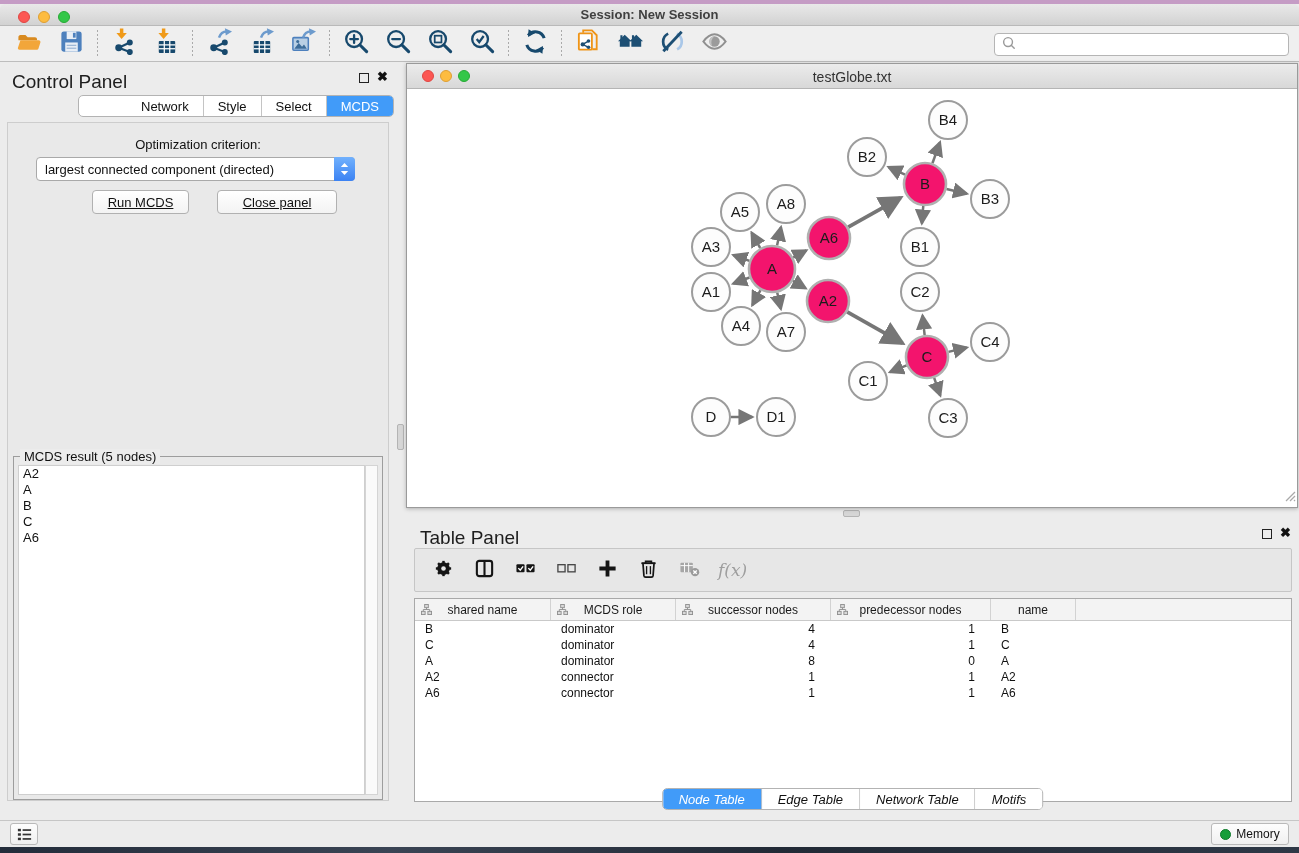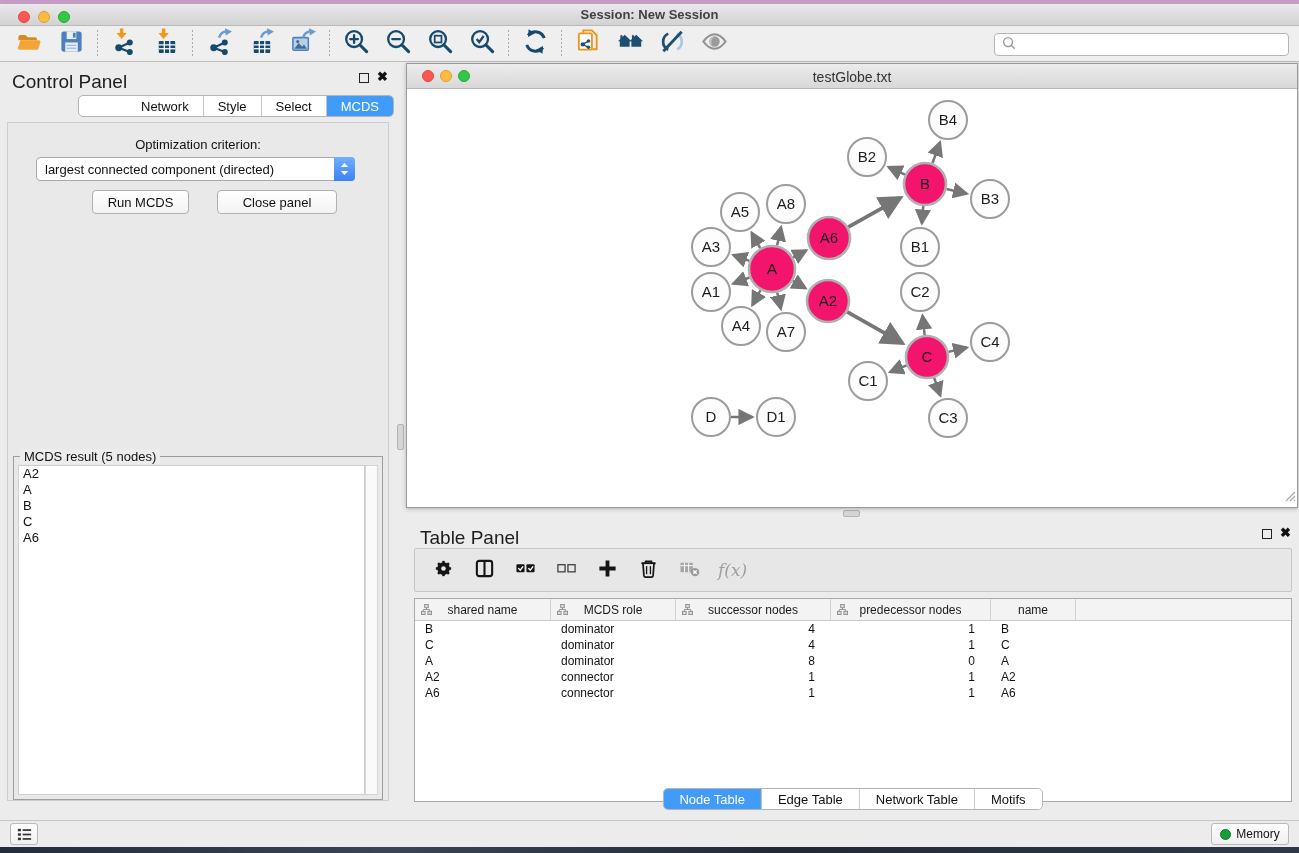--- a/index.html
+++ b/index.html
@@ -41,21 +41,21 @@
   .seg .seg-item:last-child{border-right:none;}
   .seg .seg-item.active{background:#419bf9;color:#fff;}
   .cp-tabs{position:absolute;left:78px;top:33px;padding-left:48px;}
   .cp-body{position:absolute;left:7px;top:60px;width:382px;height:679px;border:1px solid #cdcdcd;background:#e9e9e9;}
   .opt-label{position:absolute;left:0;width:100%;top:75px;text-align:center;font-size:13px;color:#111;}
   .combo{position:absolute;left:36px;top:95px;width:319px;height:24px;background:#fff;border:1px solid #a9a9a9;border-radius:4px;display:flex;align-items:center;}
   .combo .combo-text{flex:1;font-size:13px;color:#111;padding-left:8px;white-space:nowrap;overflow:hidden;}
   .combo .stepper{width:21px;height:24px;margin-right:-1px;border-radius:0 4px 4px 0;
     background:linear-gradient(#71b1fd,#3b82f3);display:flex;flex-direction:column;align-items:center;justify-content:center;gap:2px;}
   .push-btn{position:absolute;height:24px;background:linear-gradient(#ffffff,#f3f3f3);border:1px solid #b1b1b1;border-radius:4px;
-    font-size:13px;color:#111;display:flex;align-items:center;justify-content:center;}
+    font-size:13px;color:#111;display:flex;align-items:center;justify-content:center;text-decoration:underline;}
   .groupbox{position:absolute;left:13px;top:394px;width:370px;height:344px;border:1px solid #9d9d9d;}
   .groupbox .gb-title{position:absolute;left:6px;top:-8px;background:#ececec;padding:0 4px;font-size:13px;color:#111;}
   .gb-list{position:absolute;left:4px;top:8px;right:17px;bottom:4px;background:#fff;border:1px solid #cfcfcf;overflow:hidden;}
   .gb-scroll{position:absolute;right:4px;top:8px;width:13px;bottom:4px;background:#fafafa;border:1px solid #d4d4d4;}
   .gb-item{font-size:13px;color:#111;line-height:16px;padding-left:4px;}
   
   .net-window{position:absolute;left:406px;top:63px;width:892px;height:445px;background:#fff;
     border:1px solid #9a9a9a;box-shadow:0 1px 4px rgba(0,0,0,.25);}
   .net-titlebar{position:absolute;left:0;top:0;width:100%;height:25px;background:linear-gradient(#ececec,#d8d8d8);border-bottom:1px solid #b5b5b5;}
   .net-titlebar .title{position:absolute;left:0;right:0;top:5px;text-align:center;font-size:14px;color:#333;}
@@ -72,21 +72,21 @@
   .fx{font-family:"DejaVu Serif",serif;font-style:italic;font-size:17px;color:#9e9e9e;}
   .ntable{position:absolute;left:8px;top:80px;width:878px;height:204px;background:#fff;border:1px solid #a9a9a9;overflow:hidden;}
   .thead{display:flex;height:22px;background:#f3f3f3;border-bottom:1px solid #c9c9c9;}
   .th{display:flex;align-items:center;justify-content:center;gap:5px;font-size:12px;color:#1a1a1a;
     border-right:1px solid #d2d2d2;position:relative;}
   .th .th-icon{position:absolute;left:6px;top:5px;}
   .trow{display:flex;height:16px;align-items:center;}
   .td{font-size:12px;color:#111;white-space:nowrap;overflow:hidden;}
   .td.left{padding-left:10px;text-align:left;}
   .td.right{padding-right:16px;text-align:right;}
-  .tp-tabs{position:absolute;left:50%;transform:translateX(-50%);top:270px;}
+  .tp-tabs{position:absolute;left:50%;transform:translateX(-50%);top:270px;font-style:italic;}
   .tp-tabs .seg-item{padding:0 16px;}
   
   .statusbar{position:absolute;left:0;top:820px;width:100%;height:27px;background:#ececec;border-top:1px solid #c6c6c6;}
   .sb-btn{position:absolute;top:2px;height:22px;background:linear-gradient(#fdfdfd,#f0f0f0);border:1px solid #b9b9b9;border-radius:3px;
     display:flex;align-items:center;justify-content:center;}
   .sb-left{left:10px;width:28px;}
   .sb-mem{right:10px;width:78px;gap:5px;font-size:12px;color:#111;}
   .mem-dot{width:11px;height:11px;border-radius:50%;background:#169e3a;border:1px solid #0d7a2a;}
 </style>
 </head>

